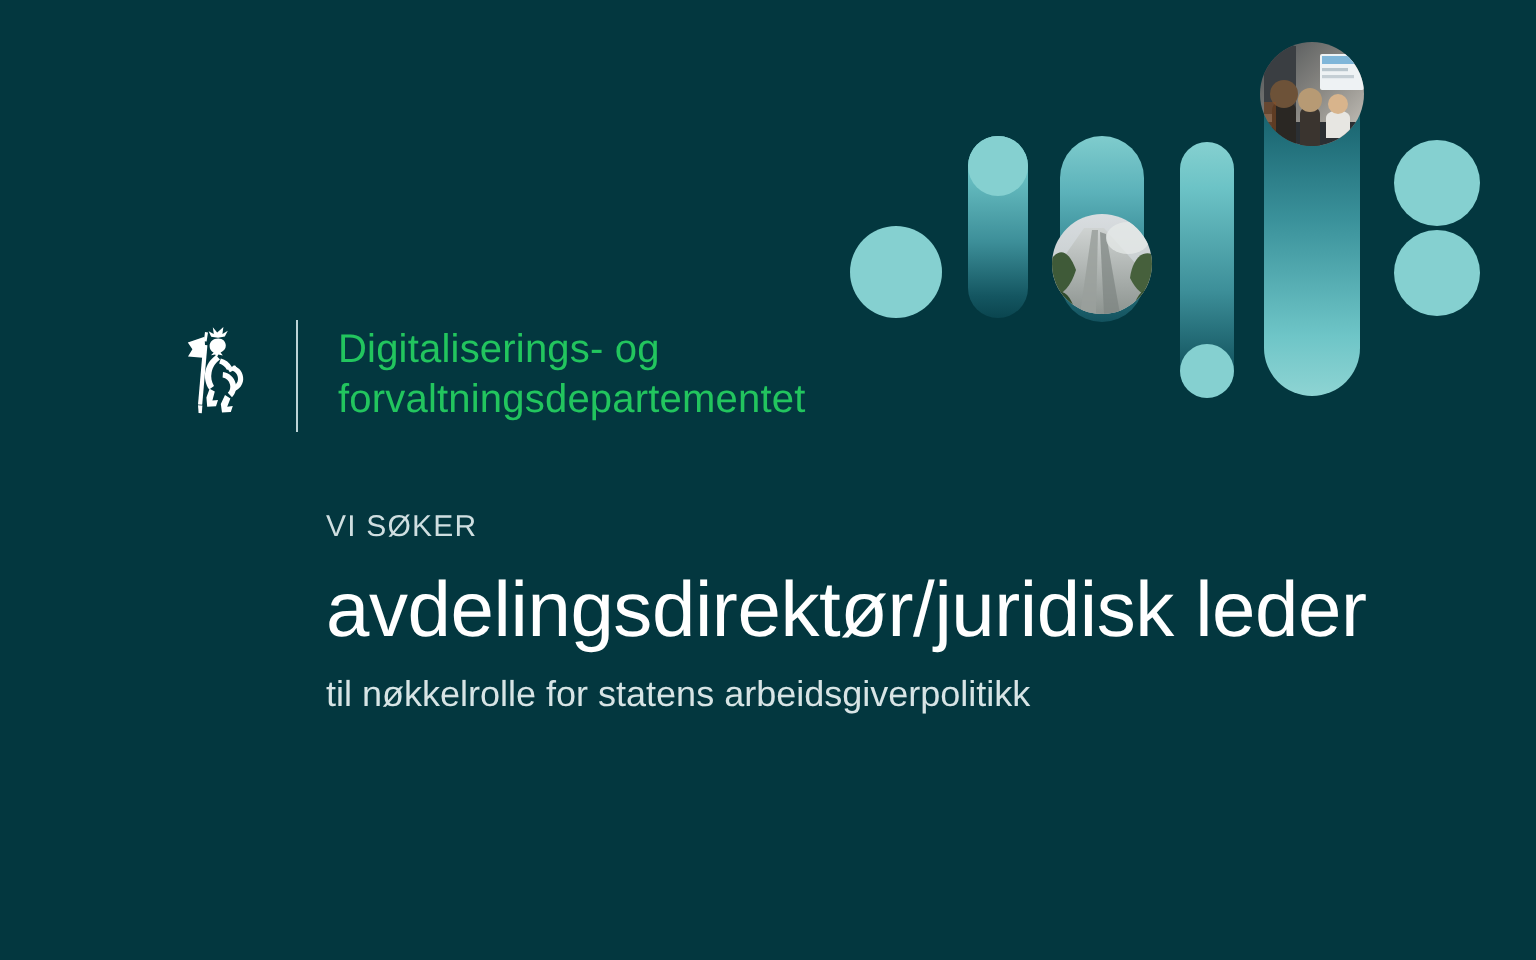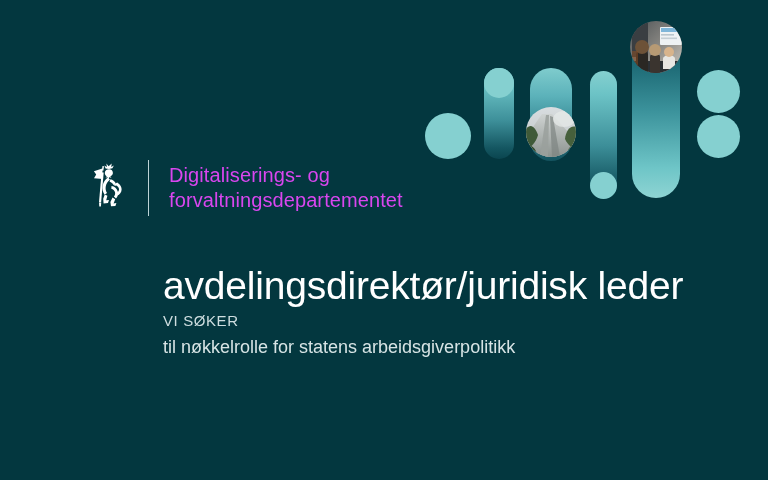--- a/index.html
+++ b/index.html
@@ -68,21 +68,21 @@
     flex: 0 0 auto;
   }
   #logo-divider {
     width: 1px;
     height: 56px;
     background: #bcd3d6;
     margin: 0 20px 0 18px;
     flex: 0 0 auto;
   }
   #dept-name {
-    color: #d946ef;
+    color: #22c55e;
     font-size: 20px;
     line-height: 25px;
     font-weight: 400;
     letter-spacing: 0.1px;
     white-space: pre-line;
   }
 
   
   #headline-block {
     position: absolute;
@@ -217,18 +217,18 @@
 
         <path d="M25.8 22.4 L29.5 20.6 L30.6 22.2 L26.9 24.1 Z"></path>
       </g>
     </svg>
     <div id="logo-divider"></div>
     <div id="dept-name">Digitaliserings- og
 forvaltningsdepartementet</div>
   </div>
 
   <div id="headline-block">
+    <div id="eyebrow">VI SØKER</div>
     <div id="job-title">avdelingsdirektør/juridisk leder</div>
-    <div id="eyebrow">VI SØKER</div>
     <div id="tagline">til nøkkelrolle for statens arbeidsgiverpolitikk</div>
   </div>
 
 </div>
 
 </body></html>

